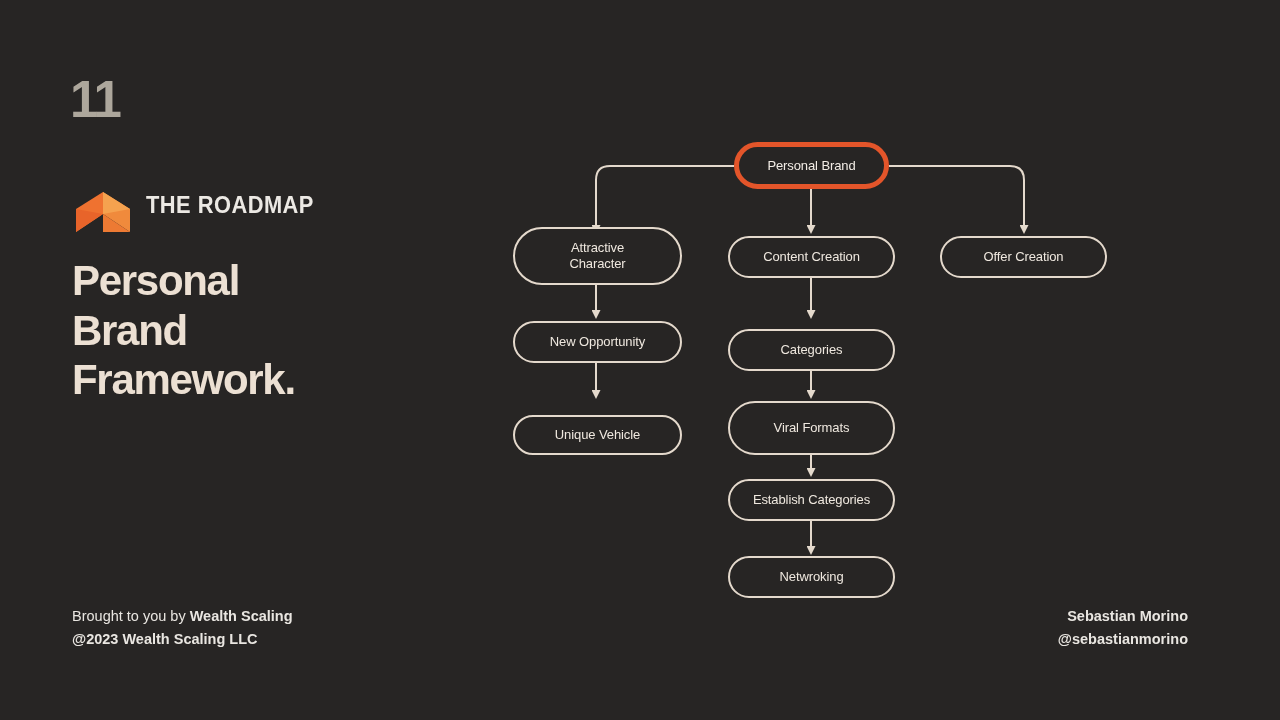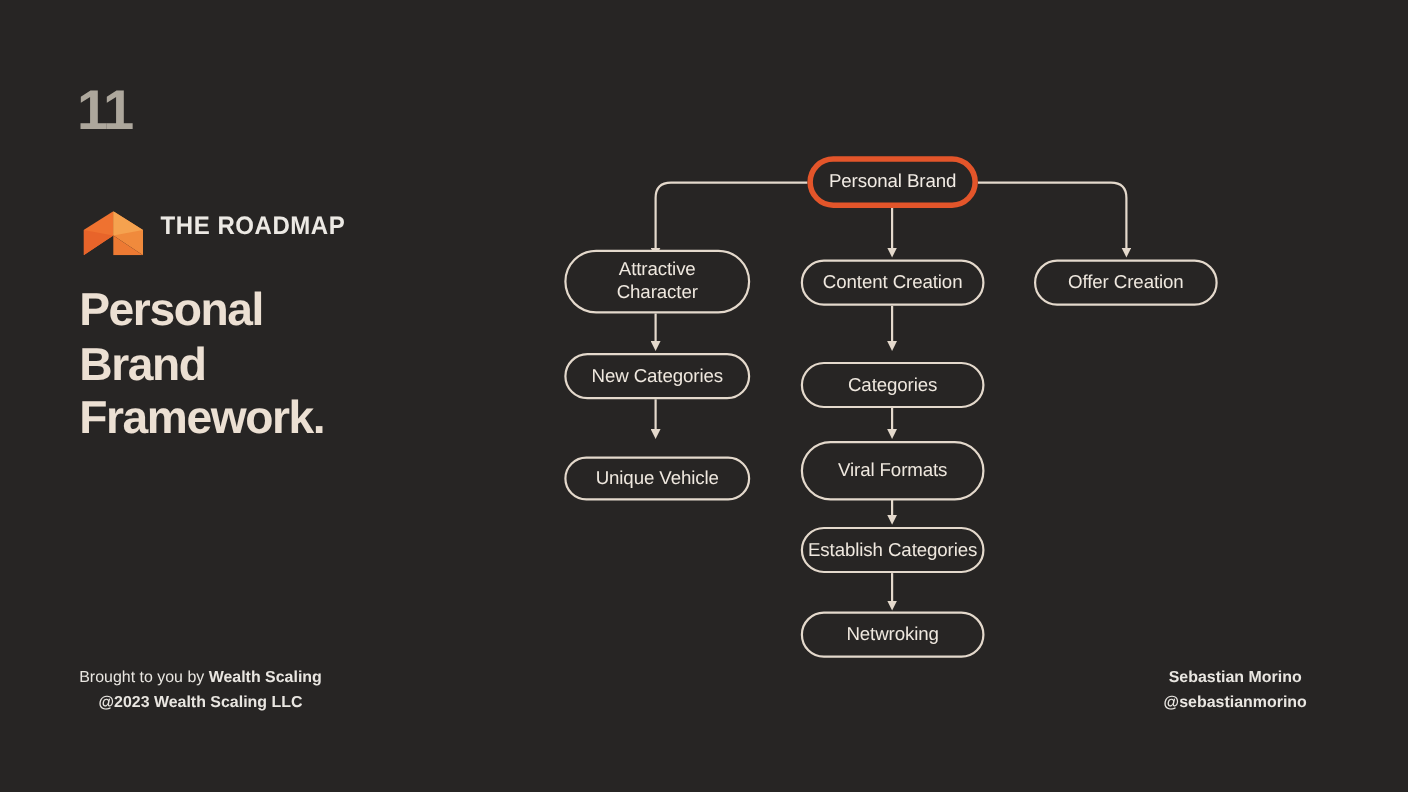--- a/index.html
+++ b/index.html
@@ -69,21 +69,21 @@
 
   
   .footer-block {
     position: absolute;
     font-size: 14.5px;
     line-height: 1.58;
     color: #e9e6e1;
   }
   #footer-left  { left: 72px;  top: 605px; text-align: left; }
   #footer-right { right: 92px; top: 605px; text-align: right; }
-  .footer-line { display: block; white-space: nowrap; text-align: center; }
+  .footer-line { display: block; white-space: nowrap; }
   .fw-normal { font-weight: normal; }
   .fw-bold   { font-weight: bold; }
 
   
   #diagram {
     position: absolute;
     left: 480px;
     top: 130px;
     width: 680px;
     height: 490px;
@@ -99,21 +99,21 @@
     position: absolute;
     box-sizing: border-box;
     border: 2px solid #e4d9cc;
     border-radius: 999px;
     background: #272524;
     color: #efe8df;
     display: flex;
     align-items: center;
     justify-content: center;
     text-align: center;
-    font-size: 17px;
+    font-size: 13px;
     line-height: 1.22;
     letter-spacing: -0.1px;
     white-space: pre-line;
   }
   .flow-node.root {
     border-color: #e3552a;
     border-width: 5px;
     color: #f2ece5;
   }
 </style>
@@ -172,21 +172,21 @@
       <path d="M331,148 L331,181" fill="none" stroke="#e4d9cc" stroke-width="2" marker-end="url(#arrow)"></path>
       <path d="M331,233 L331,261" fill="none" stroke="#e4d9cc" stroke-width="2" marker-end="url(#arrow)"></path>
       <path d="M331,313 L331,339" fill="none" stroke="#e4d9cc" stroke-width="2" marker-end="url(#arrow)"></path>
       <path d="M331,391 L331,417" fill="none" stroke="#e4d9cc" stroke-width="2" marker-end="url(#arrow)"></path>
     </svg>
 
     <div class="flow-node root" style="left:254px; top:12px; width:155px; height:47px;">Personal Brand</div>
 
     <div class="flow-node" style="left:33px; top:97px; width:169px; height:58px;">Attractive
 Character</div>
-    <div class="flow-node" style="left:33px; top:191px; width:169px; height:42px;">New Categories</div>
+    <div class="flow-node" style="left:33px; top:191px; width:169px; height:42px;">New Opportunity</div>
     <div class="flow-node" style="left:33px; top:285px; width:169px; height:40px;">Unique Vehicle</div>
 
     <div class="flow-node" style="left:248px; top:106px; width:167px; height:42px;">Content Creation</div>
     <div class="flow-node" style="left:248px; top:199px; width:167px; height:42px;">Categories</div>
     <div class="flow-node" style="left:248px; top:271px; width:167px; height:54px;">Viral Formats</div>
     <div class="flow-node" style="left:248px; top:349px; width:167px; height:42px;">Establish Categories</div>
     <div class="flow-node" style="left:248px; top:426px; width:167px; height:42px;">Netwroking</div>
 
     <div class="flow-node" style="left:460px; top:106px; width:167px; height:42px;">Offer Creation</div>
 

